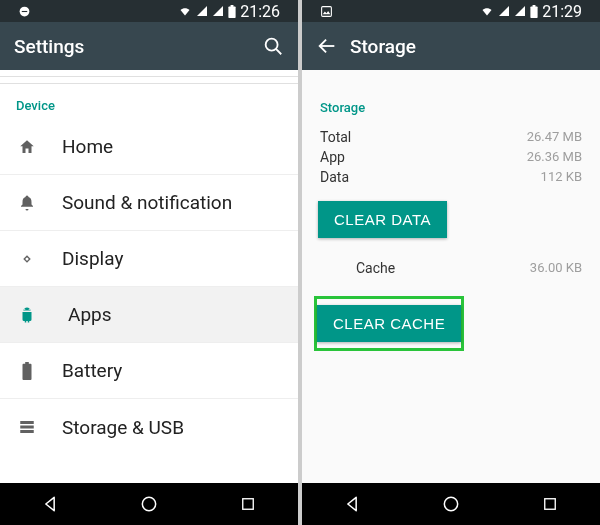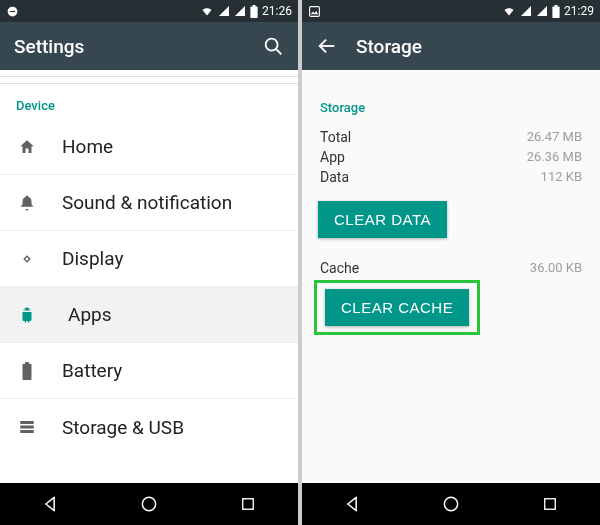--- a/index.html
+++ b/index.html
@@ -2,26 +2,26 @@
 <html><head>
 <meta charset="utf-8">
 <style>
   * { margin: 0; padding: 0; box-sizing: border-box; }
   html, body { width: 600px; height: 525px; font-family: Roboto, Arial, sans-serif; background: #fff; }
   .container { display: flex; width: 600px; height: 525px; gap: 4px; background: #ccc; }
   .screen { width: 298px; height: 525px; background: #fff; display: flex; flex-direction: column; position: relative; }
   .screen.right { background: #fafafa; }
 
   
-  .statusbar { height: 22px; background: #262f33; color: #fff; display: flex; align-items: center; justify-content: flex-end; padding: 0 6px; font-size: 12px; gap: 4px; }
+  .statusbar { height: 22px; background: #262f33; color: #fff; display: flex; align-items: center; justify-content: flex-end; padding: 0 18px; font-size: 16px; gap: 4px; }
   .statusbar .sb-left { margin-right: auto; display: flex; gap: 4px; }
   .sb-icon svg { display: block; }
 
   
-  .appbar { height: 48px; background: #37474f; color: #fff; display: flex; align-items: center; padding: 8px 14px; gap: 18px; }
+  .appbar { height: 48px; background: #37474f; color: #fff; display: flex; align-items: center; padding: 8px 14px; gap: 12px; }
   .appbar .title { font-size: 19px; font-weight: 500; flex: 1; }
   .appbar .back { display: flex; align-items: center; }
   .appbar .right-icon { display: flex; align-items: center; }
 
   
   .body { flex: 1; overflow: hidden; background: #fff; position: relative; }
   .body.right { background: #fafafa; }
 
   
   .divider-slab { height: 8px; background: #fff; border-top: 1px solid #e0e0e0; border-bottom: 1px solid #e0e0e0; margin-top: 6px; }
@@ -33,21 +33,21 @@
   .list-item.selected { background: #f2f2f2; gap: 30px; }
   .list-item.selected .icon { color: #009688; }
   .list-item .label { flex: 1; }
 
   
   .section-label.r { padding: 30px 18px 12px; }
   .row { display: flex; justify-content: space-between; align-items: flex-start; padding: 2px 18px; font-size: 14px; color: #333; gap: 28px; }
   .row .val { color: #9e9e9e; font-size: 13px; }
   .btn-wrap { padding: 14px 16px; }
   .btn { background: #009688; color: #fff; border: none; font-size: 15px; font-weight: 500; letter-spacing: .5px; padding: 10px 16px; box-shadow: 0 1px 3px rgba(0,0,0,.3); cursor: pointer; }
-  .highlight-box { border: 3px solid #29c43a; padding: 6px 8px; margin: 2px 12px; display: inline-block; }
+  .highlight-box { border: 3px solid #29c43a; padding: 6px 0; margin: 18px 12px; display: inline-block; }
 
   
   .navbar { height: 42px; background: #000; display: flex; align-items: center; justify-content: space-around; }
   .navbar .nb { color: #fff; width: 40px; display: flex; justify-content: center; }
 
 </style>
 </head>
 <body>
 
 <div class="container">
@@ -240,21 +240,21 @@
       </div>
       <div class="row">
         <span>Data</span>
         <span class="val">112 KB</span>
       </div>
 
       <div class="btn-wrap">
         <button class="btn">CLEAR DATA</button>
       </div>
 
-      <div class="row" style="margin-top:6px;">
+      <div class="row" style="margin-top:6px;margin-left:36px;">
         <span>Cache</span>
         <span class="val">36.00 KB</span>
       </div>
 
       <div class="highlight-box">
         <button class="btn">CLEAR CACHE</button>
       </div>
     </div>
 
     <div class="navbar">

